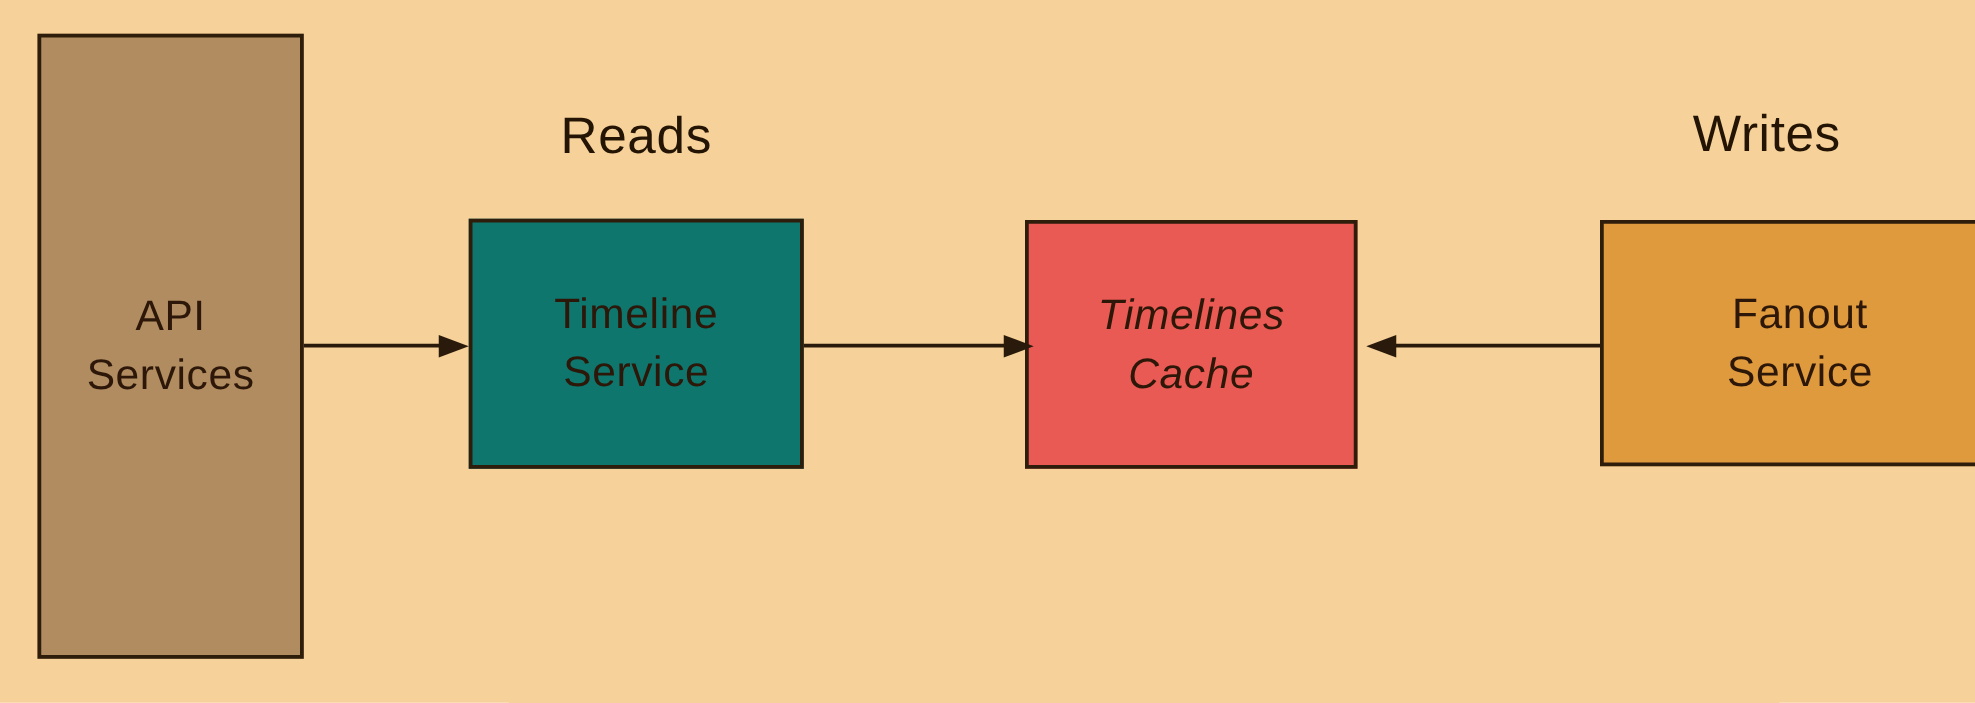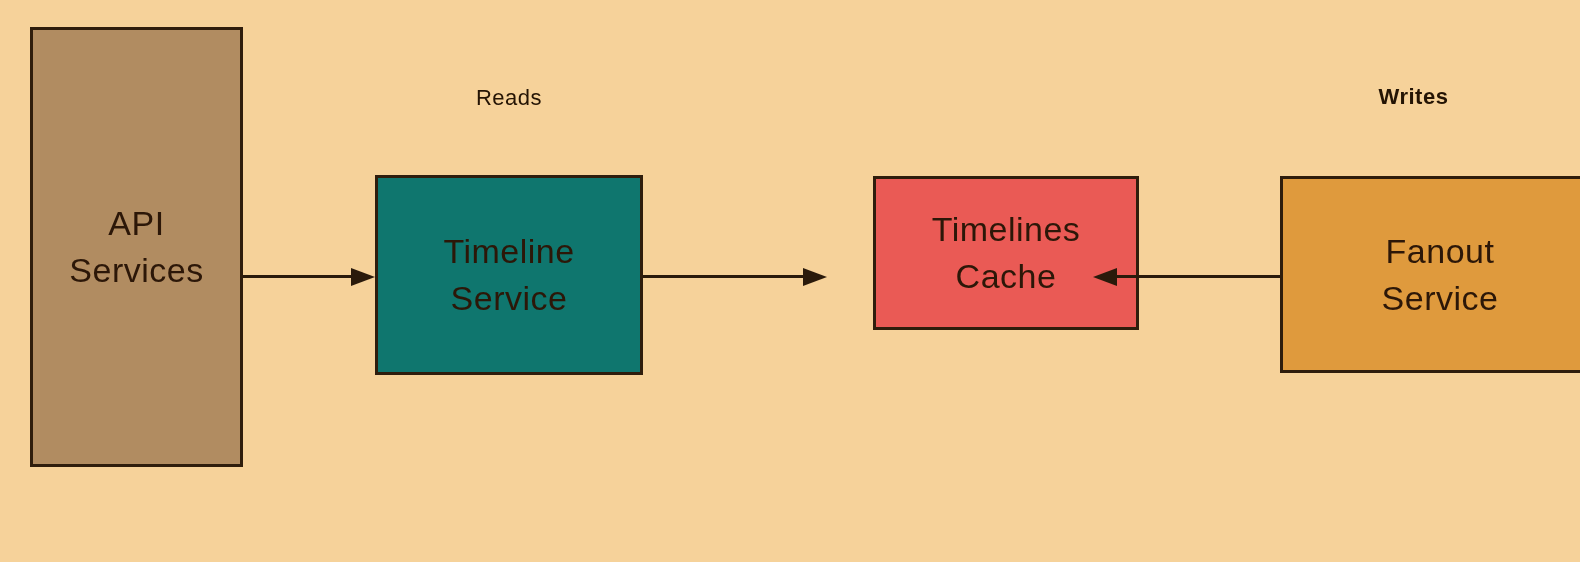--- a/index.html
+++ b/index.html
@@ -26,34 +26,34 @@
     justify-content: center;
   }
   .node-label {
     font-size: 34px;
     line-height: 1.38;
     letter-spacing: 0.5px;
     color: #2c1708;
     text-align: center;
     white-space: pre-line;
   }
-  .node-api      { left: 30px;   top: 27px;  width: 213px; height: 440px; background: #b18c61; }
+  .node-api      { left: 30px;   top: 27px;  width: 213px; height: 500px; background: #b18c61; }
   .node-timeline { left: 375px;  top: 175px; width: 268px; height: 200px; background: #0f766e; }
-  .node-cache    { left: 873px;  top: 176px; width: 266px; height: 154px; background: #ea5a55; }
+  .node-cache    { left: 820px;  top: 176px; width: 266px; height: 199px; background: #ea5a55; font-style: italic; }
   .node-fanout   { left: 1280px; top: 176px; width: 320px; height: 197px; background: #df9a3d; }
 
   .flow-label {
     position: absolute;
-    font-size: 22px;
+    font-size: 41px;
     letter-spacing: 0.5px;
     color: #241404;
     text-align: center;
   }
   .flow-label.reads  { left: 375px;  top: 85px; width: 268px; }
-  .flow-label.writes { left: 1280px; top: 84px; width: 267px; font-weight: bold; }
+  .flow-label.writes { left: 1280px; top: 84px; width: 267px; }
 
   .arrow { position: absolute; height: 18px; top: 268px; }
   .arrow .shaft {
     position: absolute;
     top: 7px;
     height: 3px;
     background: #2a1a0b;
   }
   .arrow.dir-right .shaft { left: 0; right: 12px; }
   .arrow.dir-left  .shaft { right: 0; left: 12px; }

